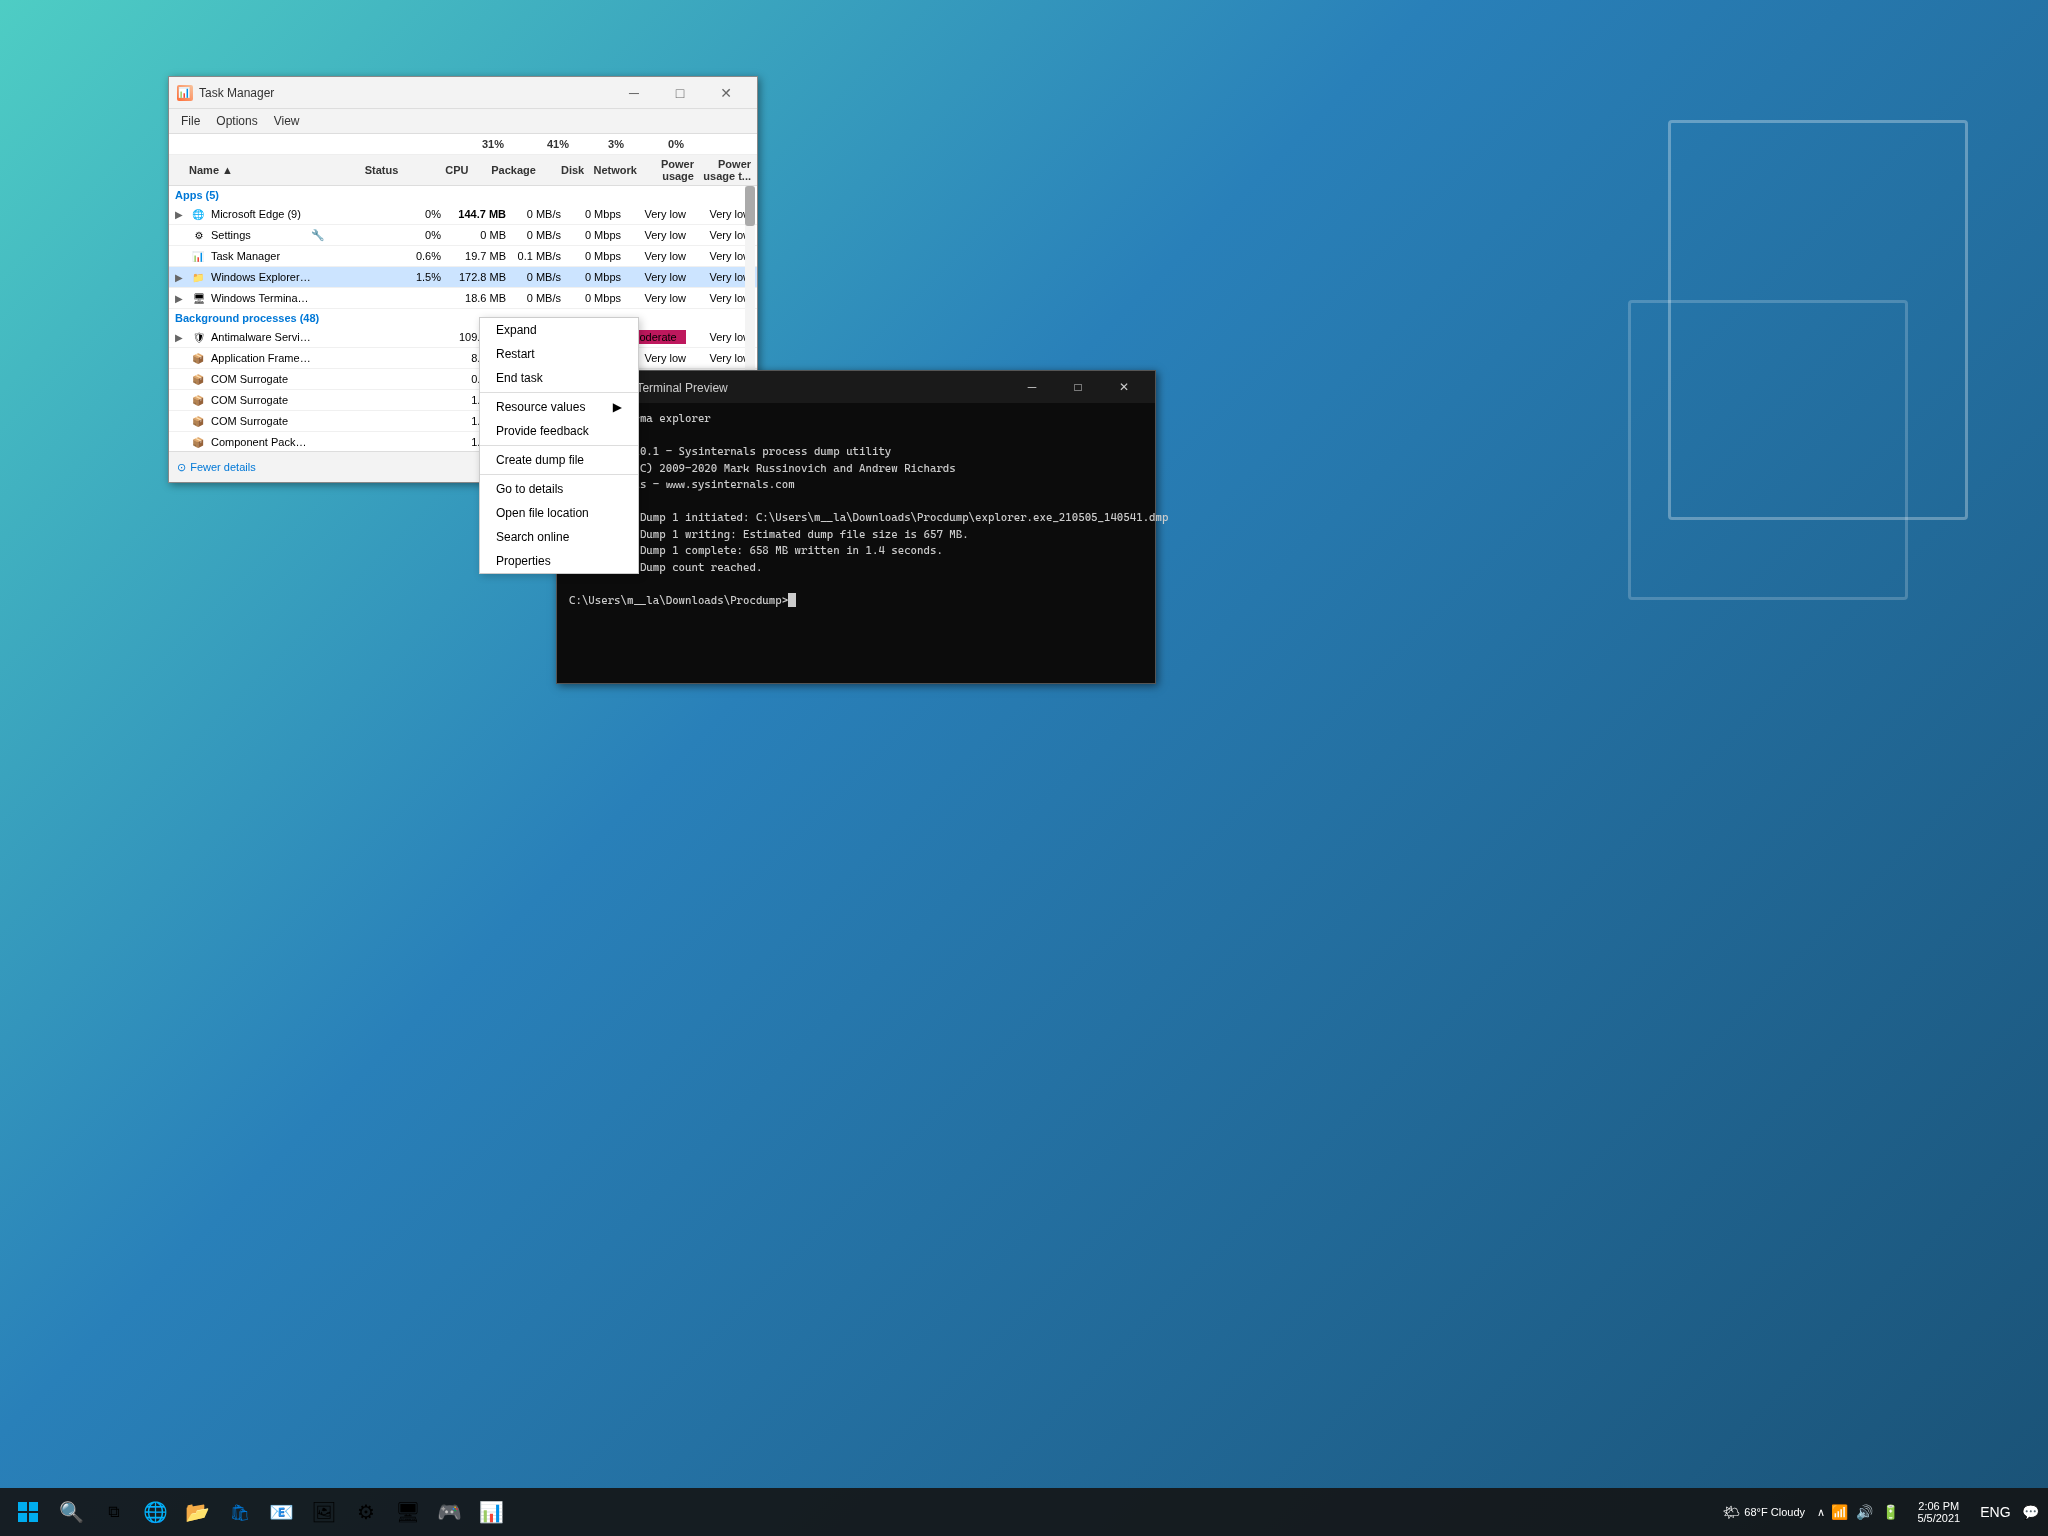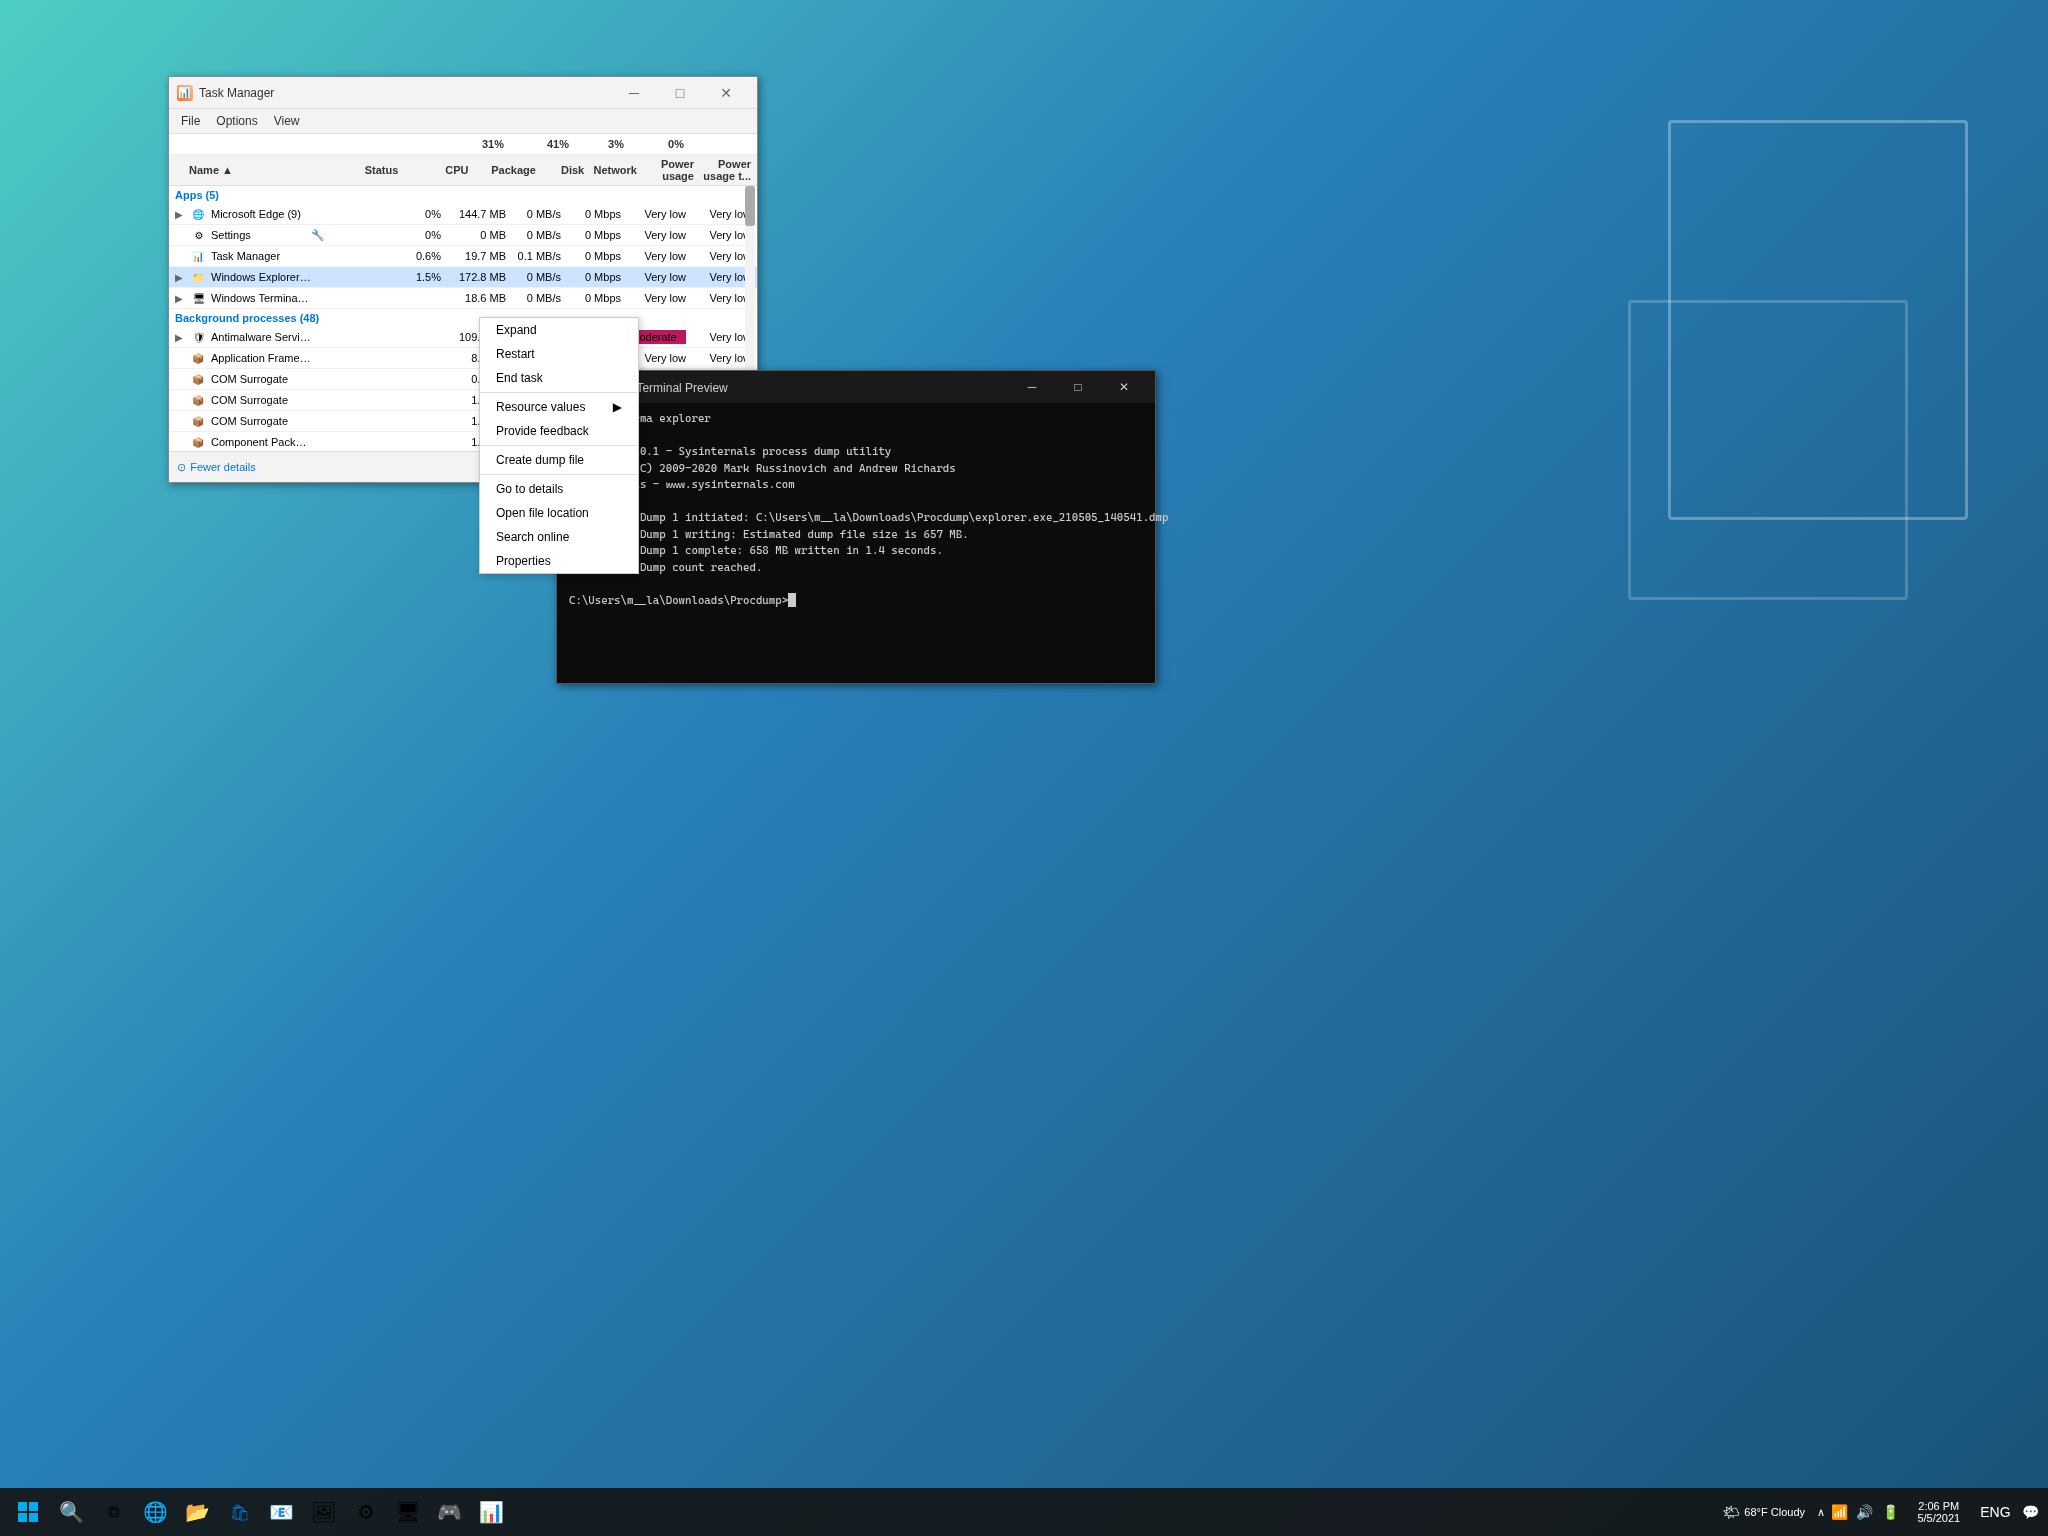--- a/index.html
+++ b/index.html
@@ -411,21 +411,21 @@
       <div class="section-header">
         <span>Apps (5)</span>
       </div>
 
       <div class="proc-row">
         <div class="proc-expand">▶</div>
         <div class="proc-icon">🌐</div>
         <div class="proc-name">Microsoft Edge (9)</div>
         <div style="width:80px; font-size:11px;"></div>
         <div style="width:50px; text-align:right; font-size:11px;">0%</div>
-        <div style="width:65px; text-align:right; font-size:11px;">144.7 MB</div>
+        <div style="width:65px; text-align:right; font-size:11px;font-weight:bold;">144.7 MB</div>
         <div style="width:55px; text-align:right; font-size:11px;">0 MB/s</div>
         <div style="width:60px; text-align:right; font-size:11px;">0 Mbps</div>
         <div style="width:65px; text-align:right; font-size:11px;">Very low</div>
         <div style="width:65px; text-align:right; font-size:11px;">Very low</div>
       </div>
 
       <div class="proc-row">
         <div class="proc-expand" style="width:16px;"></div>
         <div class="proc-icon">⚙</div>
         <div class="proc-name">Settings</div>

